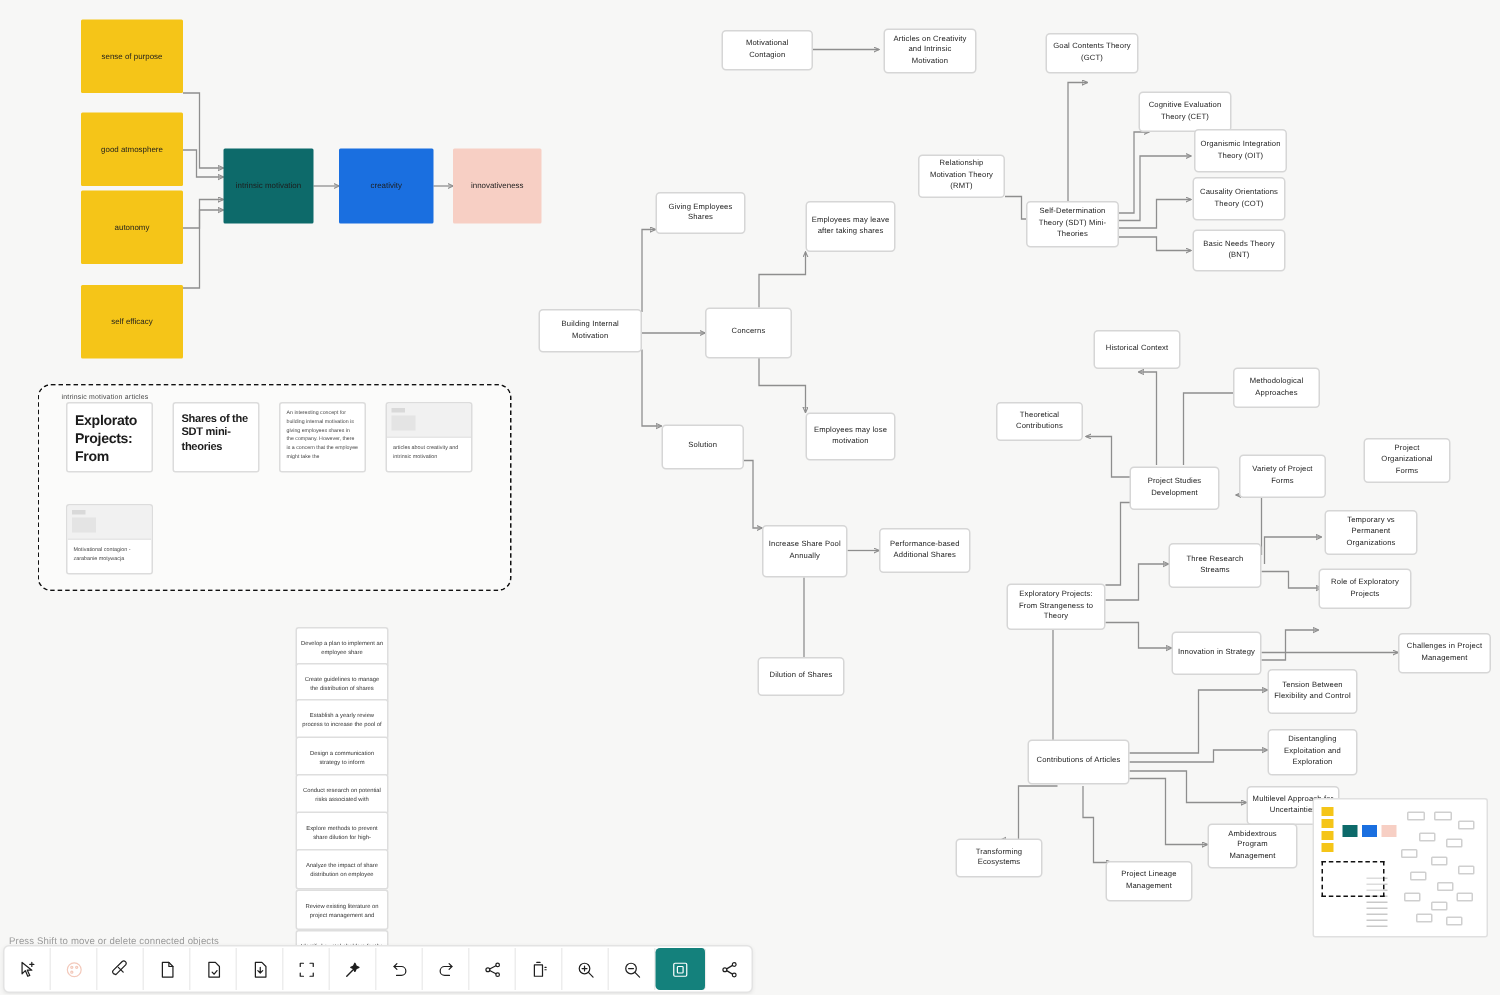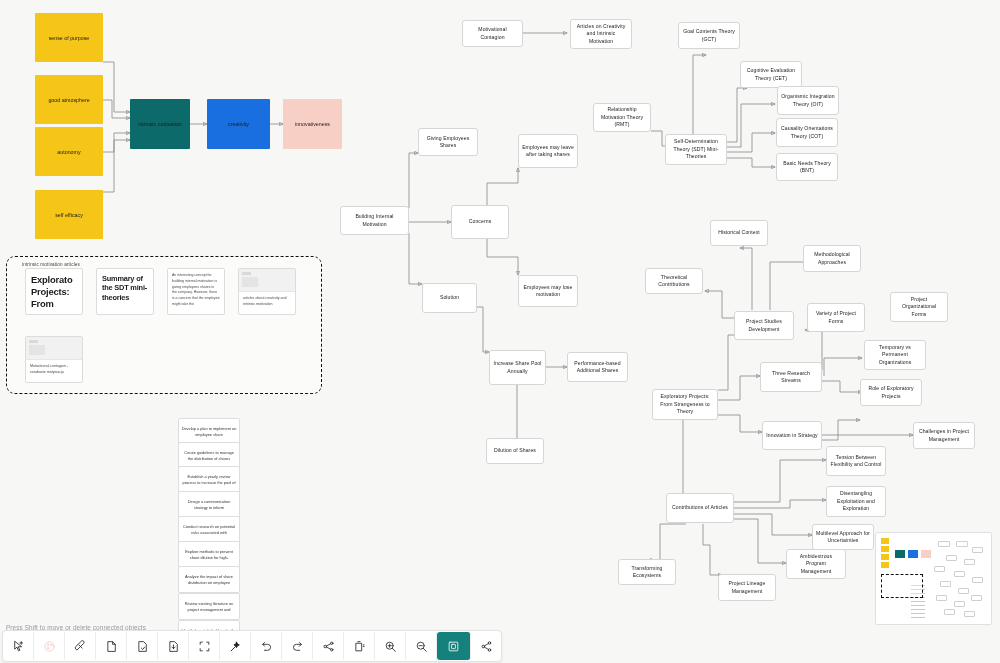--- a/index.html
+++ b/index.html
@@ -2,21 +2,21 @@
 <html><head>
 <meta charset="utf-8">
 <style>
   html,body{margin:0;padding:0;}
   body{
     width:1000px;height:663px;overflow:hidden;position:relative;
     background:#f7f7f6;
     font-family:"Liberation Sans", sans-serif;
     color:#1c1c1c;
   }
-  #canvas{position:absolute;inset:0;}
+  #canvas{position:absolute;inset:0;margin-left:19px;}
 
   
   .node{
     position:absolute;background:#ffffff;border:1px solid #d6d6d6;
     border-radius:3px;box-sizing:border-box;
     display:flex;align-items:center;justify-content:center;text-align:center;
     font-size:5.1px;line-height:1.45;letter-spacing:.1px;color:#222;
     padding:2px 3px;
   }
   .colorbox{position:absolute;box-sizing:border-box;display:flex;
@@ -159,21 +159,21 @@
     <span>innovativeness</span>
   </div>
 
   <div id="group-frame"></div>
   <div id="group-label">intrinsic motivation articles</div>
 
   <div class="card big" style="left:25px;top:268px;width:58px;height:47px;">
     <span>Explorato Projects: From</span>
   </div>
   <div class="card big" style="left:96px;top:268px;width:58px;height:47px;font-size:7.4px;">
-    <span>Summary of the SDT mini-theories</span>
+    <span>Shares of the SDT mini-theories</span>
   </div>
   <div class="card txt" style="left:167px;top:268px;width:58px;height:47px;">
     <span>An interesting concept for building internal motivation is giving employees shares in the company. However, there is a concern that the employee might take the</span>
   </div>
   <div class="card" style="left:238px;top:268px;width:58px;height:47px;">
     <div class="thumb"></div>
     <div class="cap">articles about creativity and intrinsic motivation</div>
   </div>
   <div class="card" style="left:25px;top:336px;width:58px;height:47px;">
     <div class="thumb"></div>

